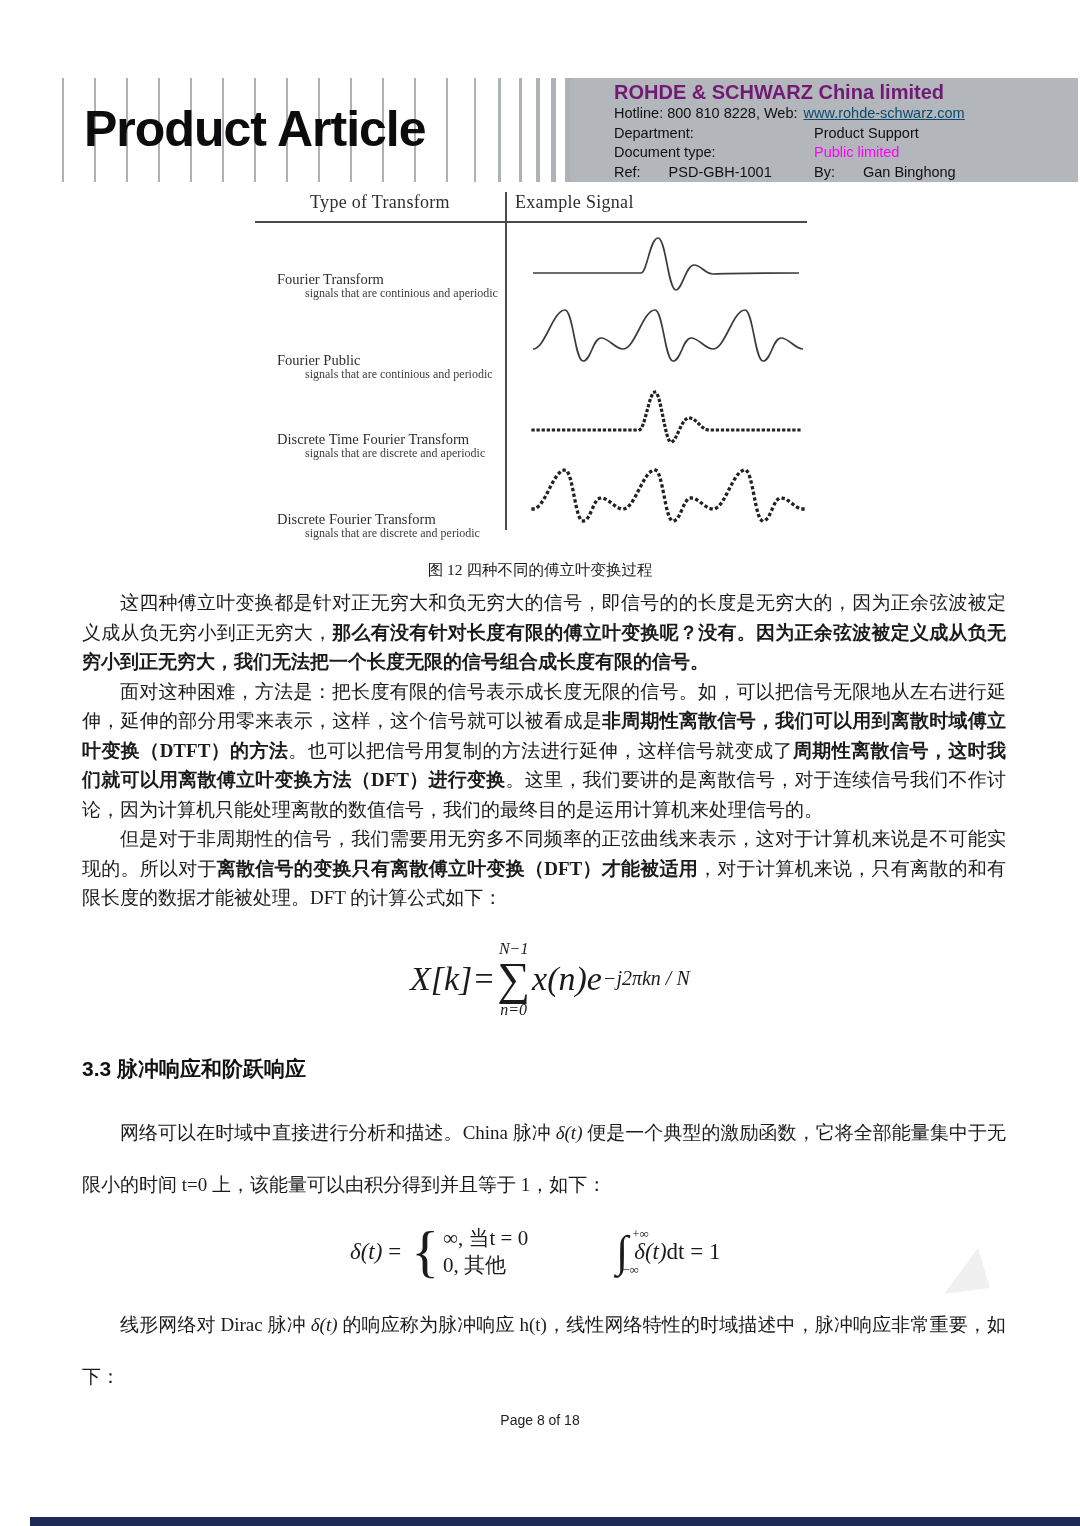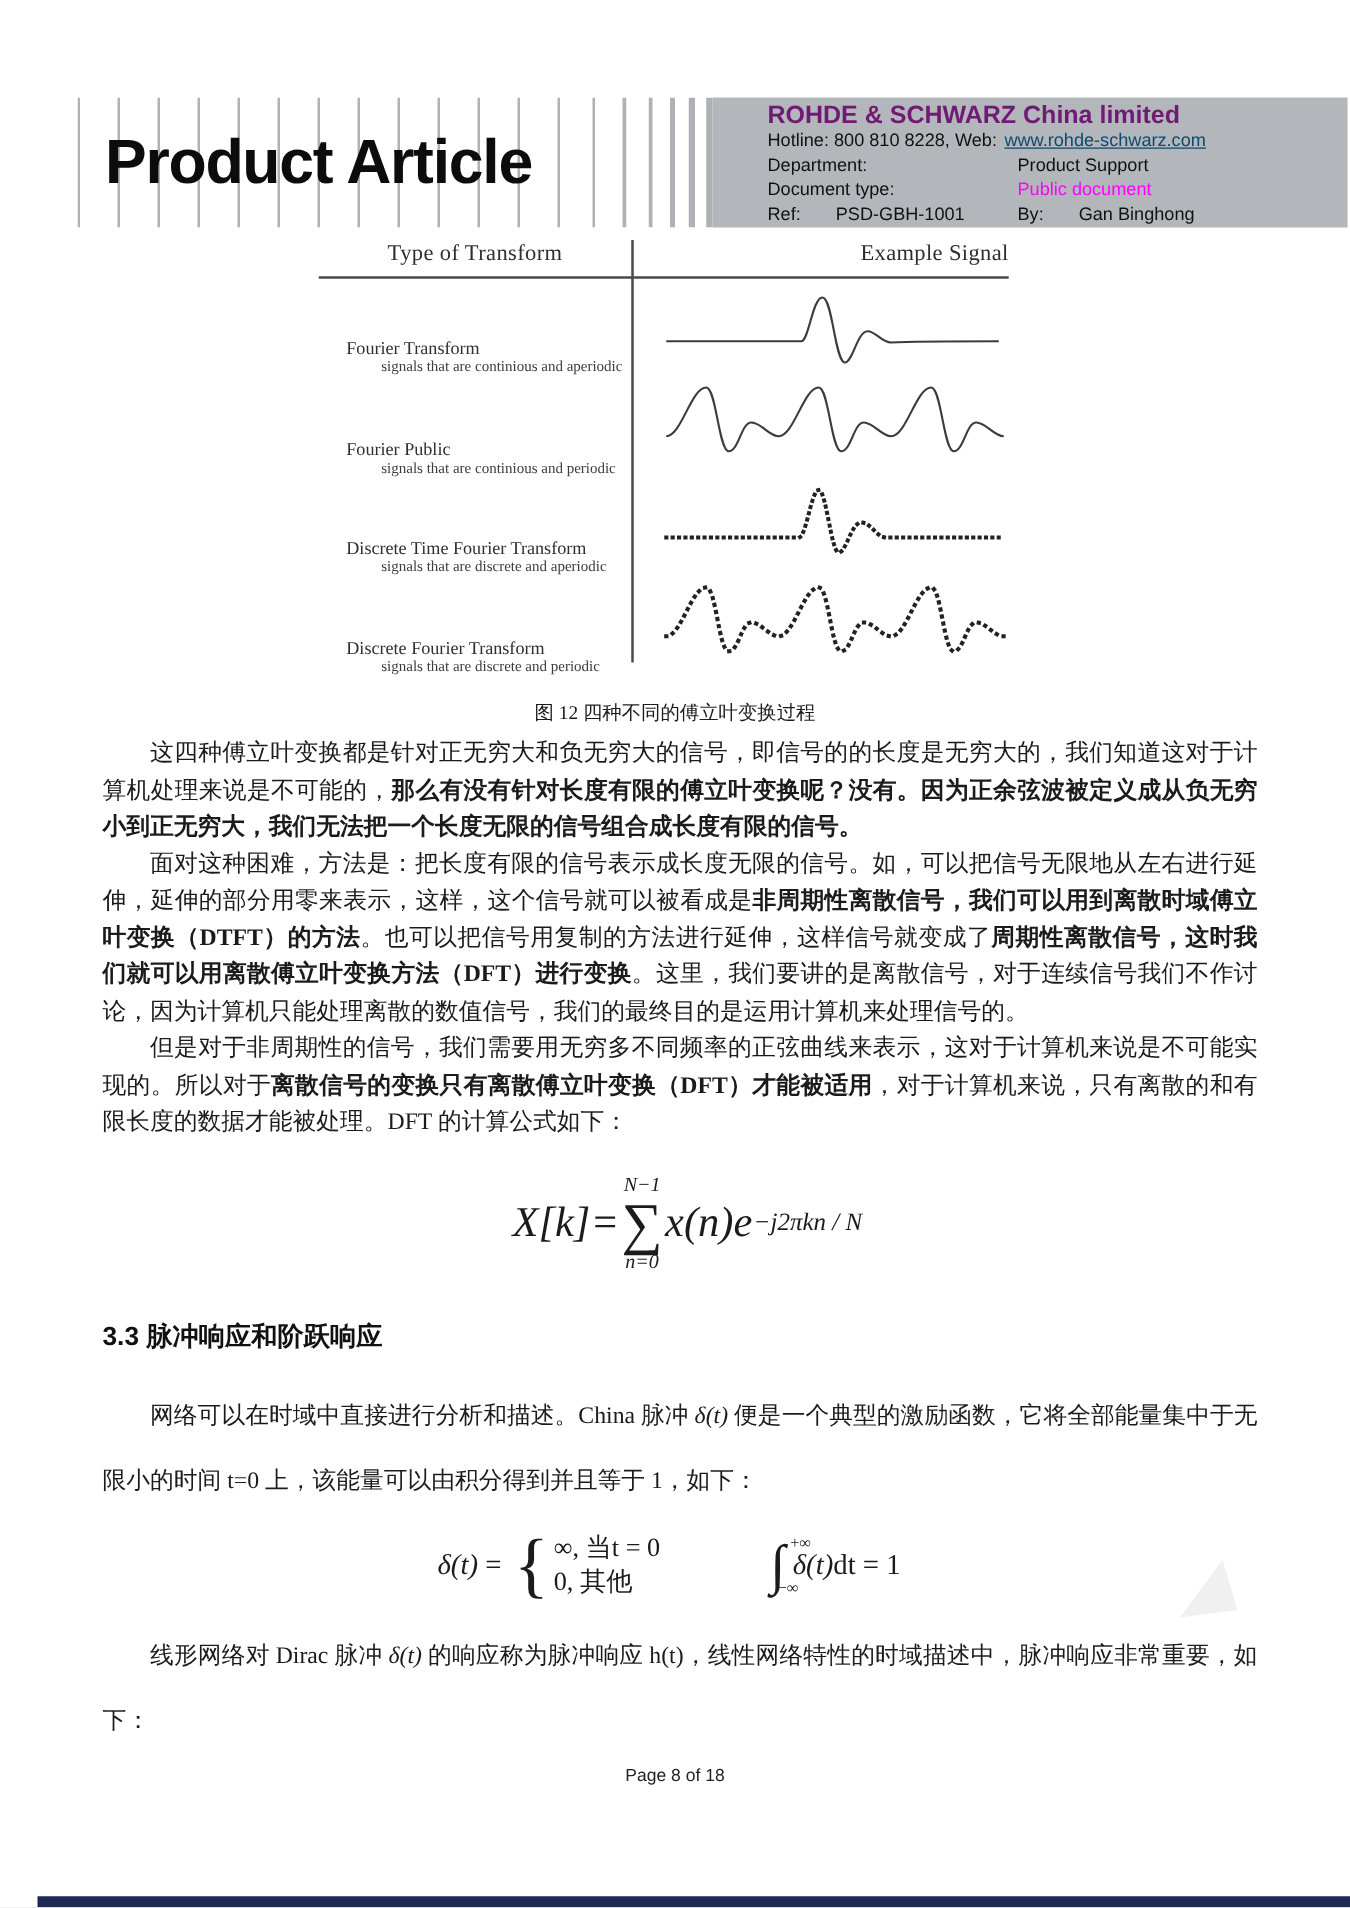--- a/index.html
+++ b/index.html
@@ -28,21 +28,21 @@
   .hbox-label { width:200px; flex:0 0 auto; }
   .hbox-link { color:#0c4a6e; text-decoration:underline; }
   .magenta { color:#ff00ff; }
   .hbox-ref-val { margin-left:28px; }
   .hbox-by-val { margin-left:28px;margin-top:24px; }
 
   
   .figure { position:absolute; left:255px; top:190px; width:552px; height:345px; color:#2e2e2e; }
   .fig-col-h { position:absolute; top:2px; font-size:18px; letter-spacing:.3px; }
   .fig-col-h.c1 { left:0; width:250px; text-align:center; }
-  .fig-col-h.c2 { left:260px; width:292px; text-align:right; }
+  .fig-col-h.c2 { left:260px; width:292px; text-align:left; }
   .fig-hline { position:absolute; top:31px; left:0; width:552px; height:2px; background:#4a4a4a; }
   .fig-vline { position:absolute; top:2px; left:250px; width:2px; height:338px; background:#4a4a4a; }
   .fig-label { position:absolute; left:22px; width:225px; }
   .fig-name { font-size:14.5px; line-height:15px;margin-top:20px; }
   .fig-desc { font-size:12px; line-height:12px; color:#3d3d3d;margin-left:28px; }
   .fig-wave { position:absolute; left:272px; width:278px; }
 
   
   .caption { position:absolute; top:560px; left:0; width:1080px; text-align:center; font-size:15.5px; }
   .flow { position:absolute; left:82px; top:588px; width:924px; }
@@ -121,21 +121,21 @@
         <span>Hotline:  800 810 8228,  Web:</span>
         <span style="width:6px"></span>
         <a class="hbox-link" href="#">www.rohde-schwarz.com</a>
       </div>
       <div class="hbox-row">
         <span class="hbox-label">Department:</span>
         <span>Product Support</span>
       </div>
       <div class="hbox-row">
         <span class="hbox-label">Document type:</span>
-        <span class="magenta">Public document</span>
+        <span class="magenta">Public limited</span>
       </div>
       <div class="hbox-row">
         <span class="hbox-label"><span>Ref:</span><span class="hbox-ref-val">PSD-GBH-1001</span></span>
         <span><span>By:</span><span class="hbox-by-val">Gan Binghong</span></span>
       </div>
     </div>
   </div>
 
   <div class="figure">
     <div class="fig-col-h c1">Type of Transform</div>
@@ -180,21 +180,21 @@
     <div class="fig-wave" style="top:272px">
       <svg width="278" height="66" viewBox="0 0 270 66">
         <path d="M2,47 c12,0 20,-39 32,-39 c8,0 10,51 18,51 c8,0 10,-23 18,-23 c8,0 14,11 22,11 c12,0 20,-39 32,-39 c8,0 10,51 18,51 c8,0 10,-23 18,-23 c8,0 14,11 22,11 c12,0 20,-39 32,-39 c8,0 10,51 18,51 c8,0 10,-23 18,-23 c8,0 14,11 22,11" fill="none" stroke="#222" stroke-width="3.3" stroke-dasharray="0.1 5.6" stroke-linecap="square"></path>
       </svg>
     </div>
   </div>
 
   <div class="caption">图 12 四种不同的傅立叶变换过程</div>
 
   <div class="flow">
-    <p><span>这四种傅立叶变换都是针对正无穷大和负无穷大的信号，即信号的的长度是无穷大的，我们知道这对于计算机处理来说是不可能的，</span><span class="rb">那么有没有针对长度有限的傅立叶变换呢？没有。因为正余弦波被定义成从负无穷小到正无穷大，我们无法把一个长度无限的信号组合成长度有限的信号。</span></p>
+    <p><span>这四种傅立叶变换都是针对正无穷大和负无穷大的信号，即信号的的长度是无穷大的，因为正余弦波被定义成从负无穷小到正无穷大，</span><span class="rb">那么有没有针对长度有限的傅立叶变换呢？没有。因为正余弦波被定义成从负无穷小到正无穷大，我们无法把一个长度无限的信号组合成长度有限的信号。</span></p>
     <p><span>面对这种困难，方法是：把长度有限的信号表示成长度无限的信号。如，可以把信号无限地从左右进行延伸，延伸的部分用零来表示，这样，这个信号就可以被看成是</span><span class="rb">非周期性离散信号，我们可以用到离散时域傅立叶变换（DTFT）的方法</span><span>。也可以把信号用复制的方法进行延伸，这样信号就变成了</span><span class="rb">周期性离散信号，这时我们就可以用离散傅立叶变换方法（DFT）进行变换</span><span>。这里，我们要讲的是离散信号，对于连续信号我们不作讨论，因为计算机只能处理离散的数值信号，我们的最终目的是运用计算机来处理信号的。</span></p>
     <p><span>但是对于非周期性的信号，我们需要用无穷多不同频率的正弦曲线来表示，这对于计算机来说是不可能实现的。所以对于</span><span class="rb">离散信号的变换只有离散傅立叶变换（DFT）才能被适用</span><span>，对于计算机来说，只有离散的和有限长度的数据才能被处理。DFT 的计算公式如下：</span></p>
 
     <div class="formula1">
       <span>X[k]=</span>
       <span class="sum-stack">
         <span>N−1</span>
         <span class="sum-sym">∑</span>
         <span>n=0</span>
       </span>

